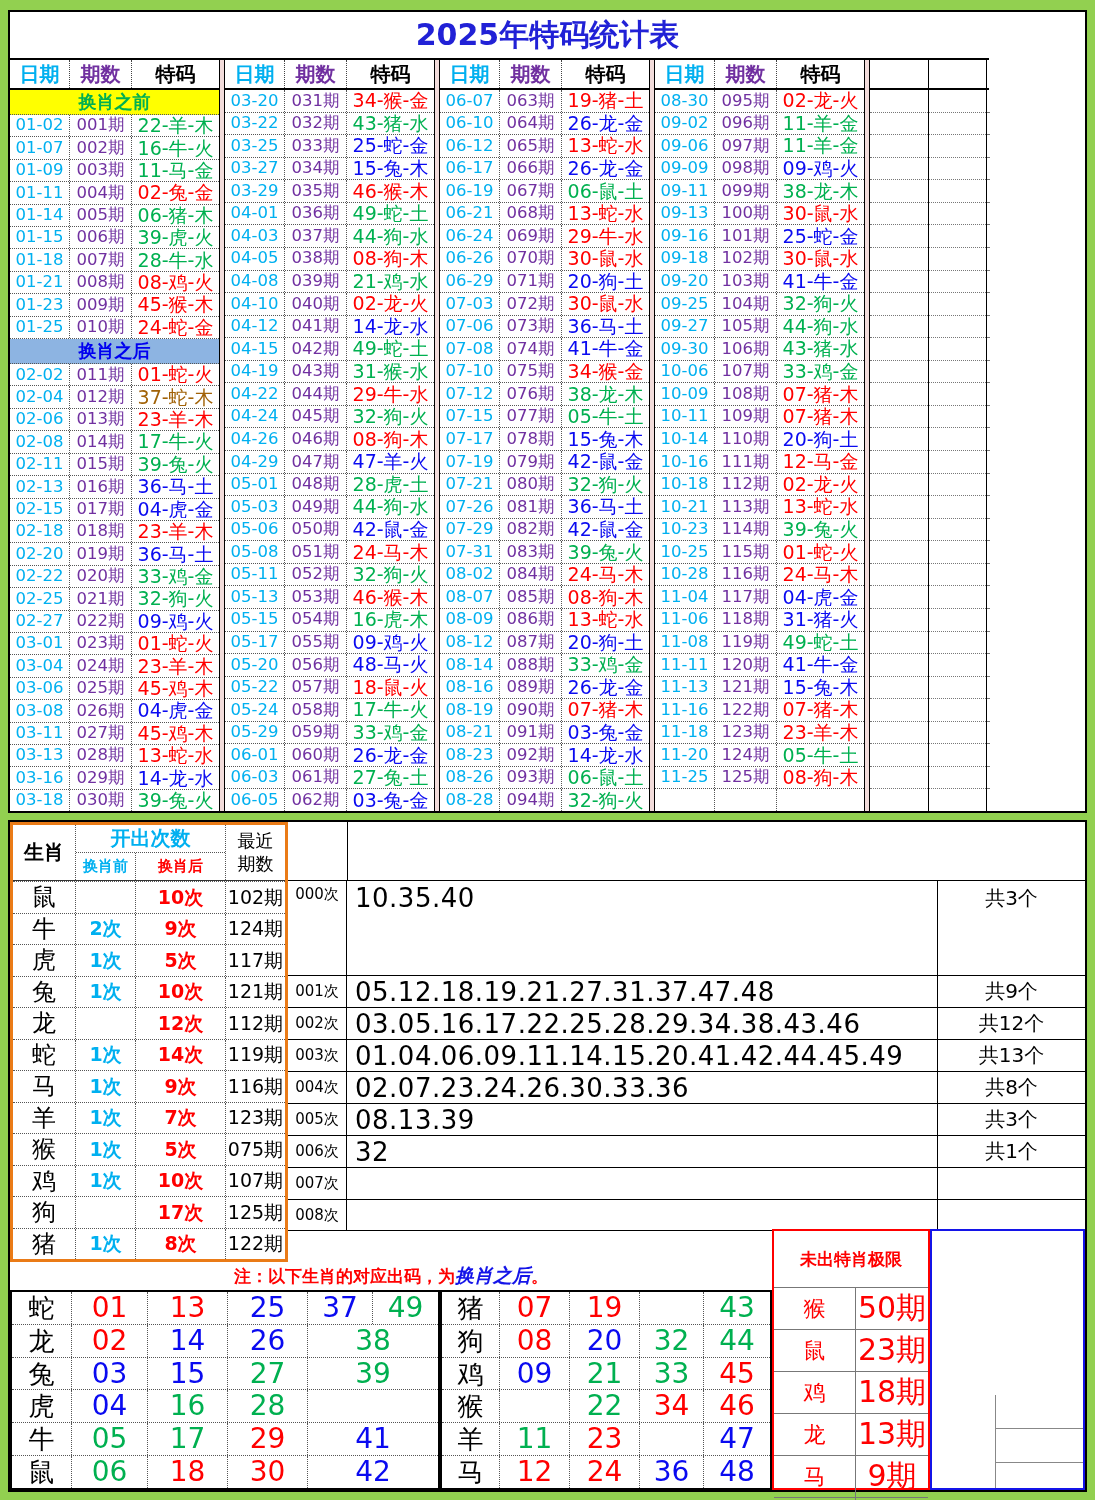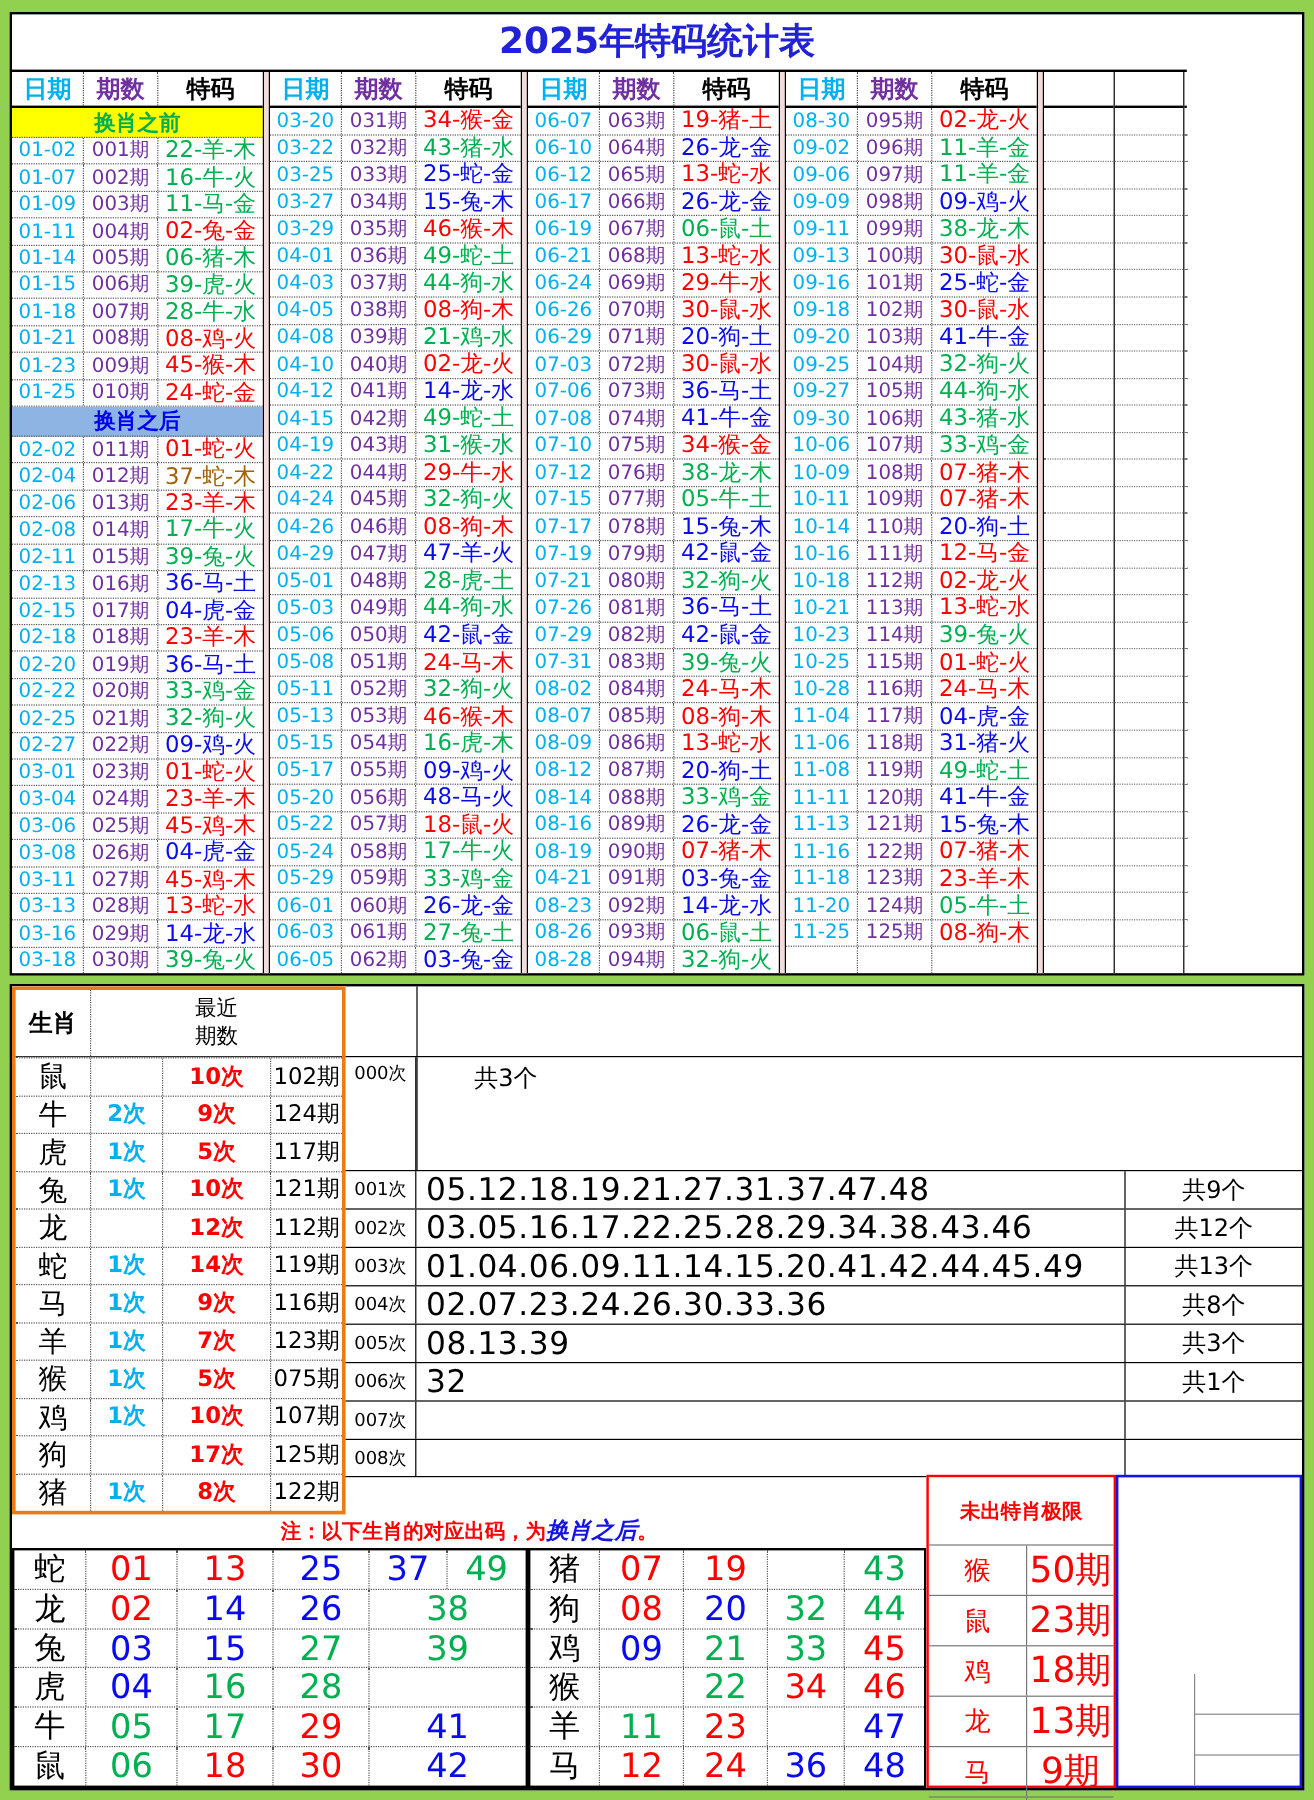--- a/index.html
+++ b/index.html
@@ -572,21 +572,21 @@
             <div class="c cdate">08-16</div>
             <div class="c cper">089期</div>
             <div class="c ccode" style="color: rgb(10, 10, 240);">26-龙-金</div>
           </div>
           <div class="trow">
             <div class="c cdate">08-19</div>
             <div class="c cper">090期</div>
             <div class="c ccode" style="color: rgb(255, 0, 0);">07-猪-木</div>
           </div>
           <div class="trow">
-            <div class="c cdate">04-21</div>
+            <div class="c cdate">08-21</div>
             <div class="c cper">091期</div>
             <div class="c ccode" style="color: rgb(10, 10, 240);">03-兔-金</div>
           </div>
           <div class="trow">
             <div class="c cdate">08-23</div>
             <div class="c cper">092期</div>
             <div class="c ccode" style="color: rgb(10, 10, 240);">14-龙-水</div>
           </div>
           <div class="trow">
             <div class="c cdate">08-26</div>
@@ -884,20 +884,27 @@
           </div>
         </div>
       </div>
     </div>
 </div>
 
 <div id="mid-panel" class="panel">
   <div id="stats">
     <div class="stats-head">
       <div class="sh-z">生肖</div>
+      <div class="sh-mid">
+        <div class="sh-count">开出次数</div>
+        <div class="sh-sub">
+          <div class="sh-before">换肖前</div>
+          <div class="sh-after">换肖后</div>
+        </div>
+      </div>
       <div class="sh-recent">
         <span>最近</span>
         <span>期数</span>
       </div>
     </div>
     <div class="stats-body" id="stats-body">
         <div class="srow">
           <div class="sc z">鼠</div>
           <div class="sc b"></div>
           <div class="sc a">10次</div>
@@ -969,20 +976,21 @@
           <div class="sc a">8次</div>
           <div class="sc rec">122期</div>
         </div>
       </div>
   </div>
 
   <div id="vline-top"></div>
   <div id="counts">
       <div class="crow tall" style="top: 58px; height: 95px;">
         <div class="clabel">000次</div>
+        <div class="cnums">10.35.40</div>
         <div class="ctotal">共3个</div>
       </div>
       <div class="crow" style="top: 153px; height: 32px;">
         <div class="clabel">001次</div>
         <div class="cnums">05.12.18.19.21.27.31.37.47.48</div>
         <div class="ctotal">共9个</div>
       </div>
       <div class="crow" style="top: 185px; height: 32px;">
         <div class="clabel">002次</div>
         <div class="cnums">03.05.16.17.22.25.28.29.34.38.43.46</div>

